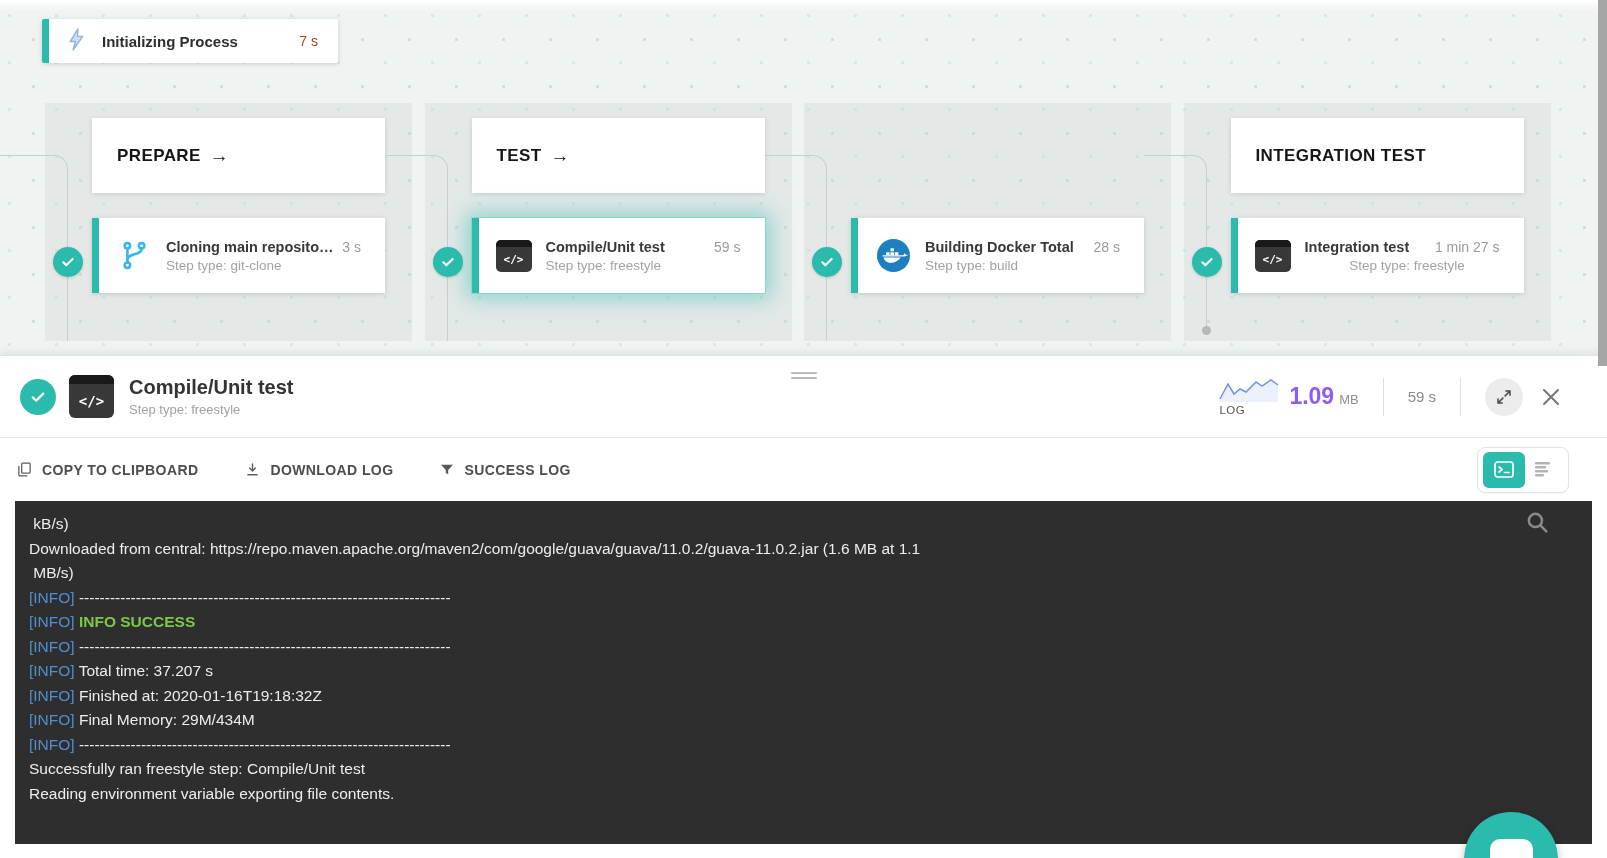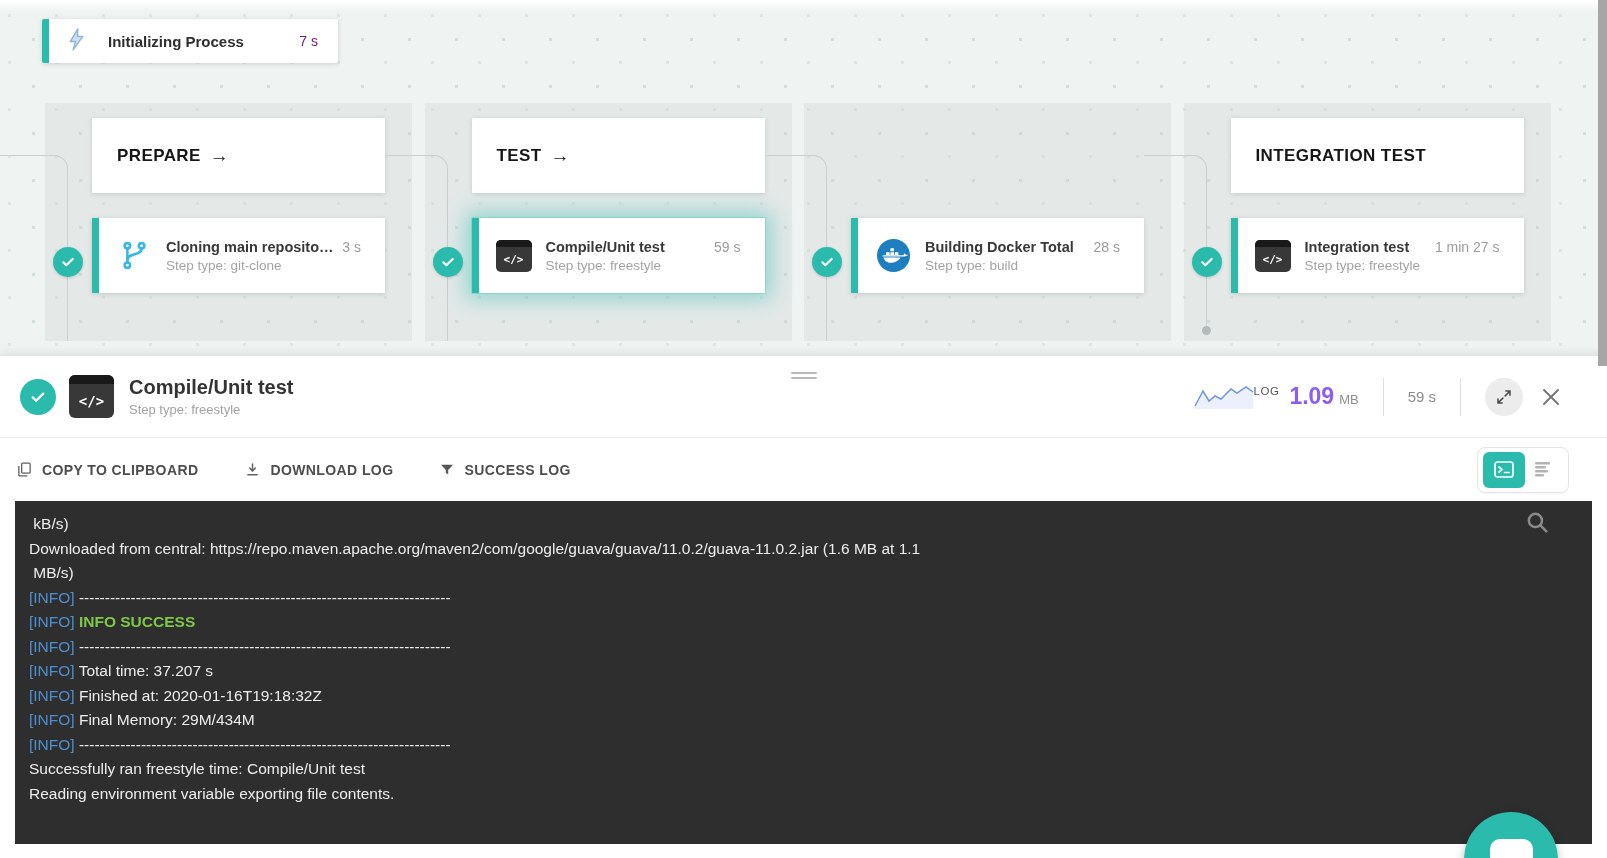--- a/index.html
+++ b/index.html
@@ -18,24 +18,24 @@
     background-size:47px 47px,47px 47px;
     background-position:10px 16px,33px 39px;
   }
   .top-fade{position:absolute;top:0;left:0;right:0;height:12px;background:linear-gradient(#ffffff,rgba(255,255,255,0));z-index:4}
 
   
   .pipeline{position:absolute;top:0;left:0;width:100%;height:355px}
   .init-card{
     position:absolute;left:42px;top:19px;width:296px;height:44px;background:#fff;
     border-left:7px solid var(--accent);border-radius:2px;
-    box-shadow:0 1px 5px rgba(0,0,0,.15);display:flex;align-items:center;padding:0 20px 0 15px;z-index:5;cursor:pointer;gap:6px;
+    box-shadow:0 1px 5px rgba(0,0,0,.15);display:flex;align-items:center;padding:0 20px 0 15px;z-index:5;cursor:pointer;
   }
   .init-label{font-size:15px;font-weight:bold;color:#2e2e2e;margin-left:13px}
-  .init-duration{margin-left:auto;font-size:14px;color:#701a75}
+  .init-duration{margin-left:auto;font-size:14px;color:#c2410c}
 
   .stage-col{position:absolute;top:103px;width:367px;height:238px;background:rgba(201,213,210,.30)}
   .stage-header{
     position:absolute;top:15px;left:47px;width:293px;height:75px;background:#fff;
     box-shadow:0 1px 5px rgba(0,0,0,.13);display:flex;align-items:center;padding-left:25px;
   }
   .stage-title{font-size:17px;font-weight:800;letter-spacing:.4px;color:#161616}
   .stage-arrow{margin-left:9px;font-size:19px;color:#111}
   .step-card{
     position:absolute;top:115px;left:47px;width:293px;height:75px;background:#fff;
@@ -70,21 +70,21 @@
   }
   .drag-handle{position:absolute;top:13px;left:50%;transform:translateX(-50%);display:flex;flex-direction:column;gap:3px;cursor:row-resize;padding:3px 6px}
   .drag-handle span{display:block;width:26px;height:2px;background:#b9b9b9;border-radius:2px}
   .panel-header{height:82px;display:flex;align-items:center;padding-left:20px;border-bottom:1px solid #e7e7e7}
   .status-check{width:36px;height:36px;border-radius:50%;background:var(--accent);display:flex;align-items:center;justify-content:center;margin-right:13px;flex:none}
   .panel-titles{margin-left:15px}
   .panel-title{font-size:20px;font-weight:bold;color:#333}
   .panel-subtitle{font-size:13px;color:#a2a2a2;margin-top:3px}
   .header-right{margin-left:auto;display:flex;align-items:center;padding-right:44px}
   .log-metric{display:flex;align-items:center}
-  .spark-wrap{display:flex;flex-direction:row;margin-right:10px}
+  .spark-wrap{display:flex;flex-direction:column;margin-right:10px}
   .spark-label{font-size:11.5px;color:#555;letter-spacing:.5px;margin-top:1px}
   .size{display:flex;align-items:baseline}
   .size-val{font-size:23px;font-weight:bold;color:#8b5cf6}
   .size-unit{font-size:13px;color:#909090;margin-left:5px}
   .vdiv{width:1px;height:38px;background:#e0e0e0;margin:0 24px}
   .hdr-duration{font-size:15px;color:#8a8a8a;white-space:nowrap}
   .expand-btn{width:38px;height:38px;border-radius:50%;background:#ececec;border:none;display:flex;align-items:center;justify-content:center;cursor:pointer;flex:none}
   .close-btn{background:none;border:none;margin-left:16px;display:flex;align-items:center;cursor:pointer}
 
   .toolbar{height:63px;display:flex;align-items:center;padding-left:16px}
@@ -205,21 +205,21 @@
               <span class="step-type">Step type: build</span>
             </span>
           </div>
         </div>
         <div class="check-circle" style="left: 812px; top: 247px;">
           <svg viewBox="0 0 24 24" width="16" height="16" fill="none" stroke="#fff" stroke-width="3.2" stroke-linecap="round" stroke-linejoin="round">
             <path d="M5 12.5l4.5 4.5L19 7.5"></path>
           </svg>
         </div>
         <div class="connector" style="left: 1144px; top: 155px; width: 62.5px; height: 175px;"></div>
-        <div class="stage-col" style="left: 1183.5px; width: 367px;">
+        <div class="stage-col" style="left: 1183.5px; width: 367px; text-align: center;">
           <div class="stage-header">
             <span class="stage-title">INTEGRATION TEST</span>
           </div>
           <div class="step-card">
             <span class="step-icon">
               <span class="term-icon">
                 <span class="term-bar"></span>
                 <span class="term-txt">&lt;/&gt;</span>
               </span>
             </span>
@@ -337,21 +337,21 @@
           <div class="log-line"><span> kB/s)</span></div>
           <div class="log-line"><span>Downloaded from central: https://repo.maven.apache.org/maven2/com/google/guava/guava/11.0.2/guava-11.0.2.jar (1.6 MB at 1.1</span></div>
           <div class="log-line"><span> MB/s)</span></div>
           <div class="log-line"><span class="seg-info">[INFO]</span><span> ------------------------------------------------------------------------</span></div>
           <div class="log-line"><span class="seg-info">[INFO]</span><span> </span><span class="seg-success">INFO SUCCESS</span></div>
           <div class="log-line"><span class="seg-info">[INFO]</span><span> ------------------------------------------------------------------------</span></div>
           <div class="log-line"><span class="seg-info">[INFO]</span><span> Total time: 37.207 s</span></div>
           <div class="log-line"><span class="seg-info">[INFO]</span><span> Finished at: 2020-01-16T19:18:32Z</span></div>
           <div class="log-line"><span class="seg-info">[INFO]</span><span> Final Memory: 29M/434M</span></div>
           <div class="log-line"><span class="seg-info">[INFO]</span><span> ------------------------------------------------------------------------</span></div>
-          <div class="log-line"><span>Successfully ran freestyle time: Compile/Unit test</span></div>
+          <div class="log-line"><span>Successfully ran freestyle step: Compile/Unit test</span></div>
           <div class="log-line"><span>Reading environment variable exporting file contents.</span></div>
         </div>
       <svg class="log-search" width="25" height="25" viewBox="0 0 24 24" fill="none" stroke="#8a8a8a" stroke-width="2.4" stroke-linecap="round">
           <circle cx="10" cy="10" r="6.3"></circle>
           <path d="M15 15l5.5 5.5"></path>
         </svg>
     </div>
   </div>
 
   <div class="chat"></div>

